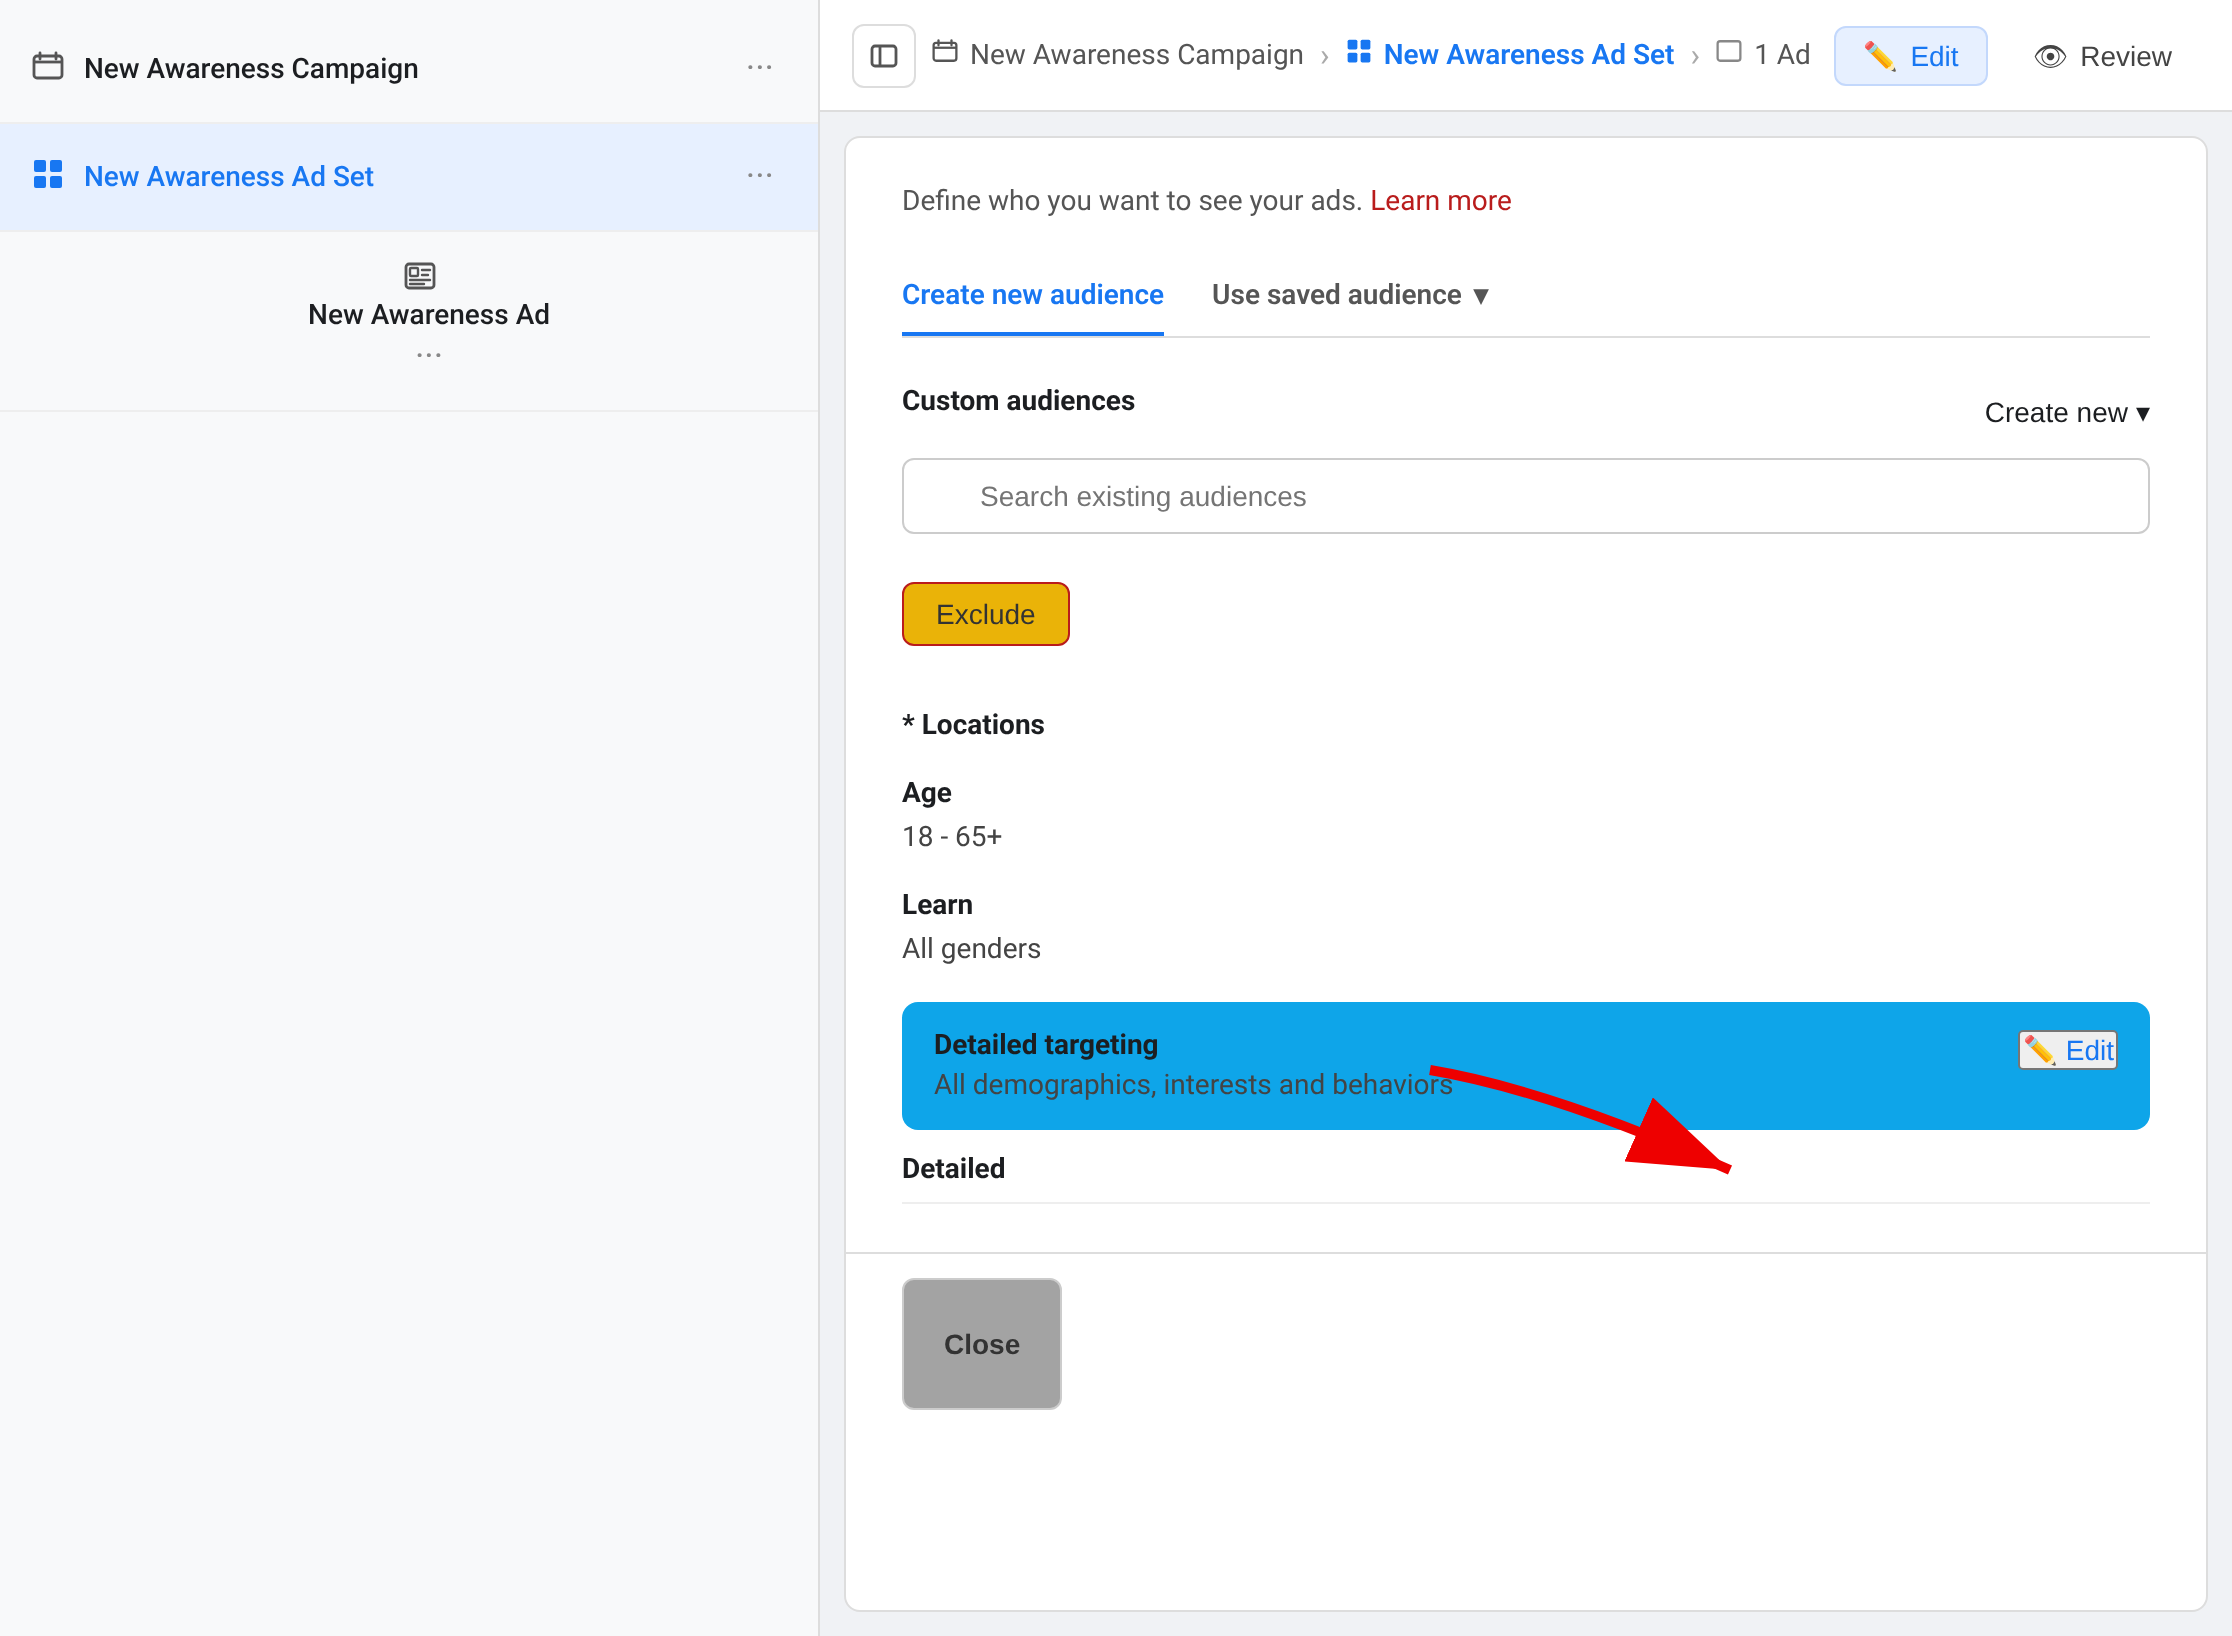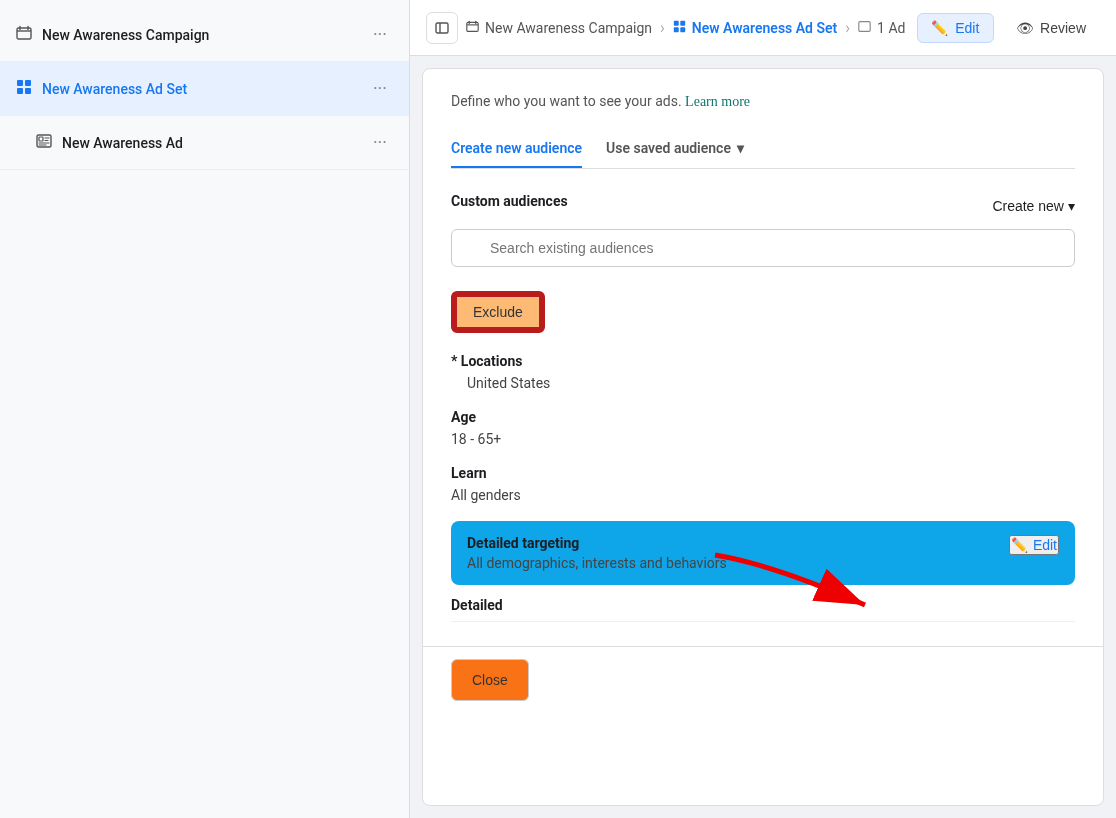--- a/index.html
+++ b/index.html
@@ -43,20 +43,21 @@
       color: #1877f2;
     }
     .sidebar-item-more {
       color: #888;
       font-size: 18px;
       cursor: pointer;
       padding: 2px 6px;
     }
     .sidebar-item.indented {
       padding-left: 36px;
+      flex-direction: column;
     }
 
     
     .main {
       flex: 1;
       background: #f0f2f5;
       display: flex;
       flex-direction: column;
       overflow: hidden;
     }
@@ -154,23 +155,22 @@
       font-weight: 700;
       color: #1c1e21;
       margin-bottom: 4px;
     }
     .section-subtitle {
       font-size: 14px;
       color: #555;
       margin-bottom: 20px;
     }
     .section-subtitle a {
-      color: #0f766e;
+      color: #b91c1c;
       text-decoration: none;
-      font-family: Liberation Serif, serif;
     }
 
     
     .tabs {
       display: flex;
       border-bottom: 1px solid #ddd;
       margin-bottom: 24px;
     }
     .tab {
       padding: 10px 0;
@@ -231,28 +231,28 @@
     .search-icon-inner {
       position: absolute;
       left: 12px;
       top: 50%;
       transform: translateY(-50%);
       color: #888;
       font-size: 14px;
     }
 
     .exclude-btn {
-      background: #fdba74;
-      border: 6px solid #b91c1c;
+      background: #eab308;
+      border: 1px solid #b91c1c;
       border-radius: 6px;
       padding: 7px 16px;
       font-size: 14px;
       color: #333;
       cursor: pointer;
-      margin-bottom: 20px;
+      margin-bottom: 32px;
     }
 
     .info-section {
       margin-bottom: 18px;
     }
     .info-section-label {
       font-size: 14px;
       font-weight: 700;
       color: #1c1e21;
       margin-bottom: 6px;
@@ -310,27 +310,28 @@
     
     .bottom-bar {
       background: white;
       border-top: 1px solid #ddd;
       padding: 12px 28px;
       display: flex;
       align-items: center;
       flex-shrink: 0;
     }
     .close-btn {
-      background: #f97316;
+      background: #a3a3a3;
       border: 1px solid #ccc;
       border-radius: 6px;
-      padding: 12px 20px;
+      padding: 24px 20px;
       font-size: 14px;
       color: #333;
       cursor: pointer;
+      font-weight: bold;
     }
 
     
     .panel-relative {
       position: relative;
     }
   </style>
 </head>
 <body>
 
@@ -470,21 +471,20 @@
         <input class="search-box" type="text" placeholder="Search existing audiences" style="">
       </div>
 
       <button class="exclude-btn">
         <span>Exclude</span>
       </button>
 
       
       <div class="info-section">
         <div class="info-section-label">* Locations</div>
-        <div class="info-section-value">United States</div>
       </div>
 
       
       <div class="info-section">
         <div class="info-section-label">Age</div>
         <div class="info-section-value-plain">18 - 65+</div>
       </div>
 
       
       <div class="info-section">

